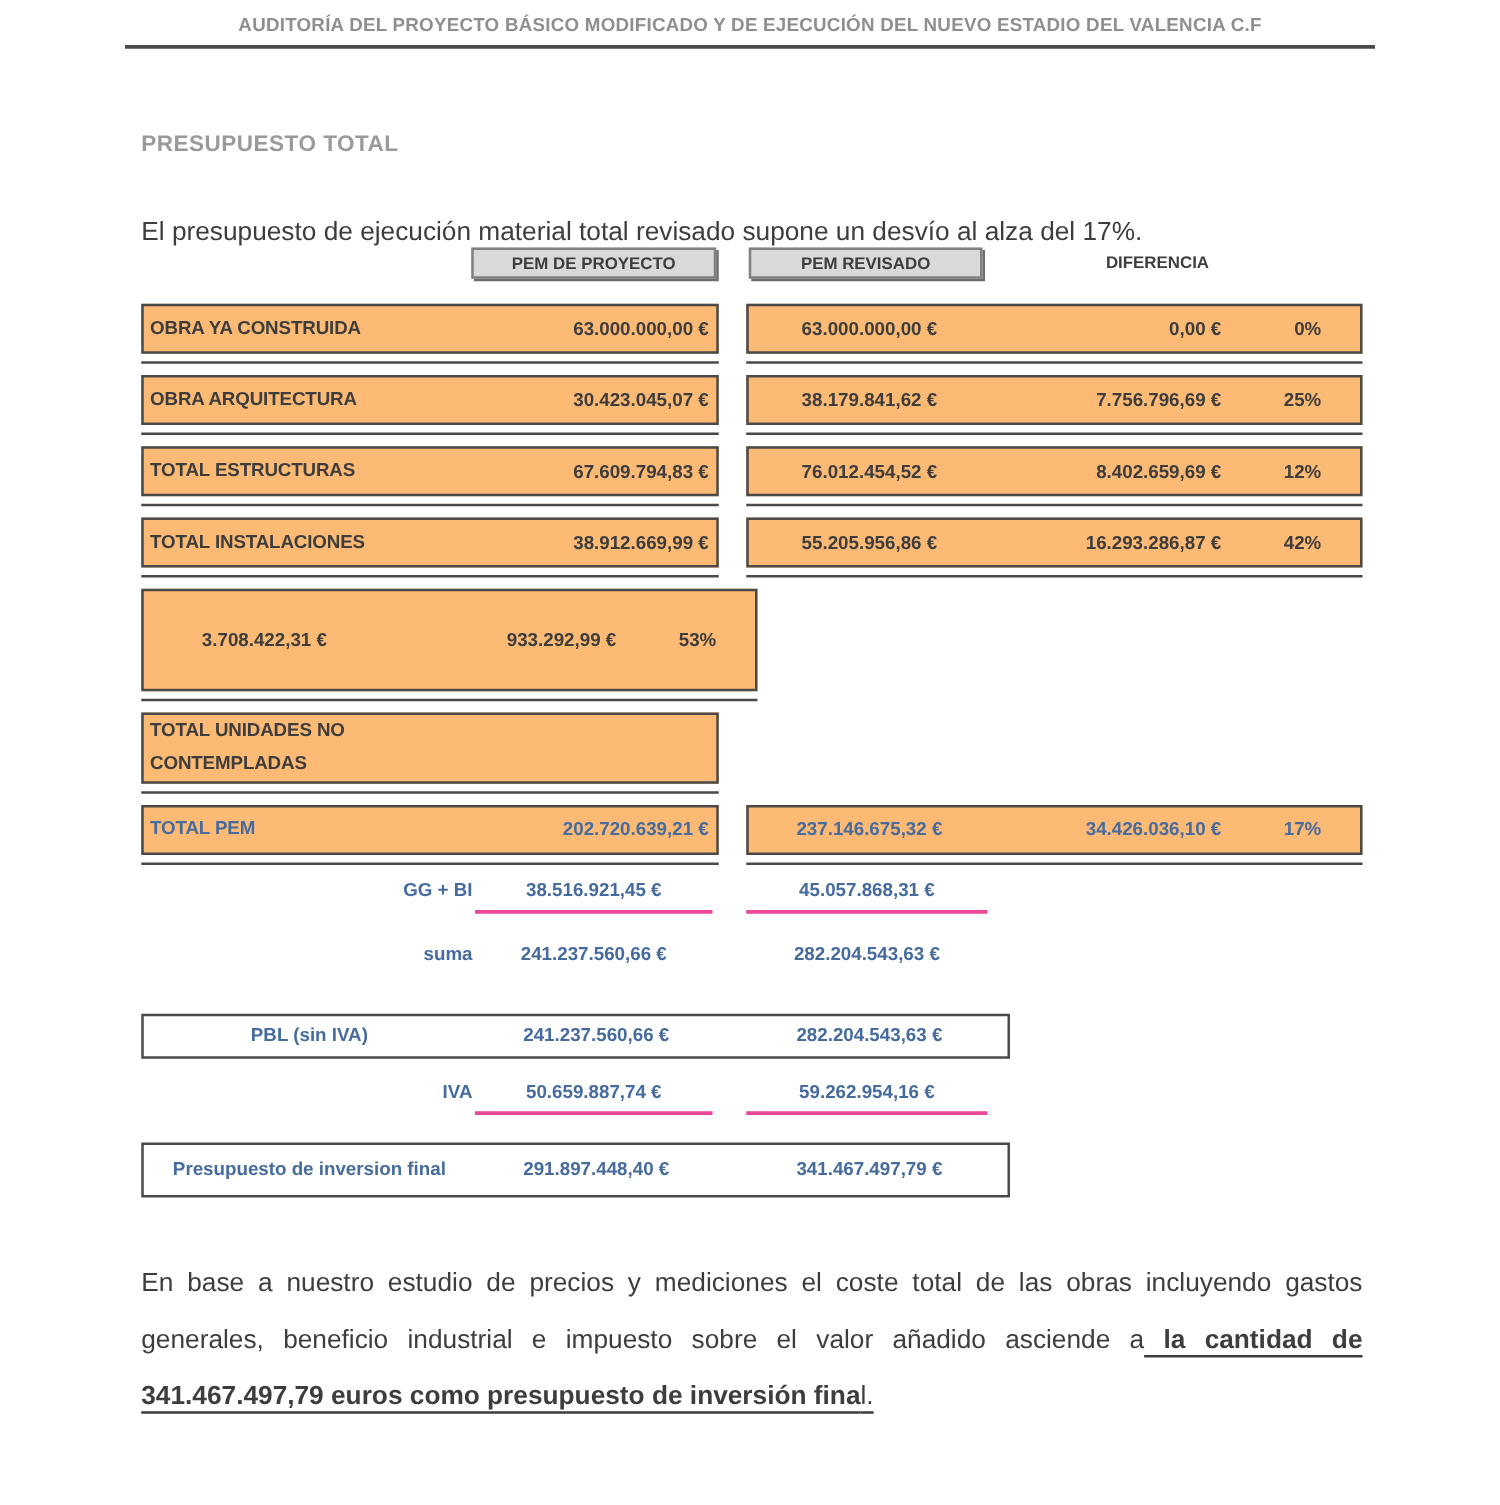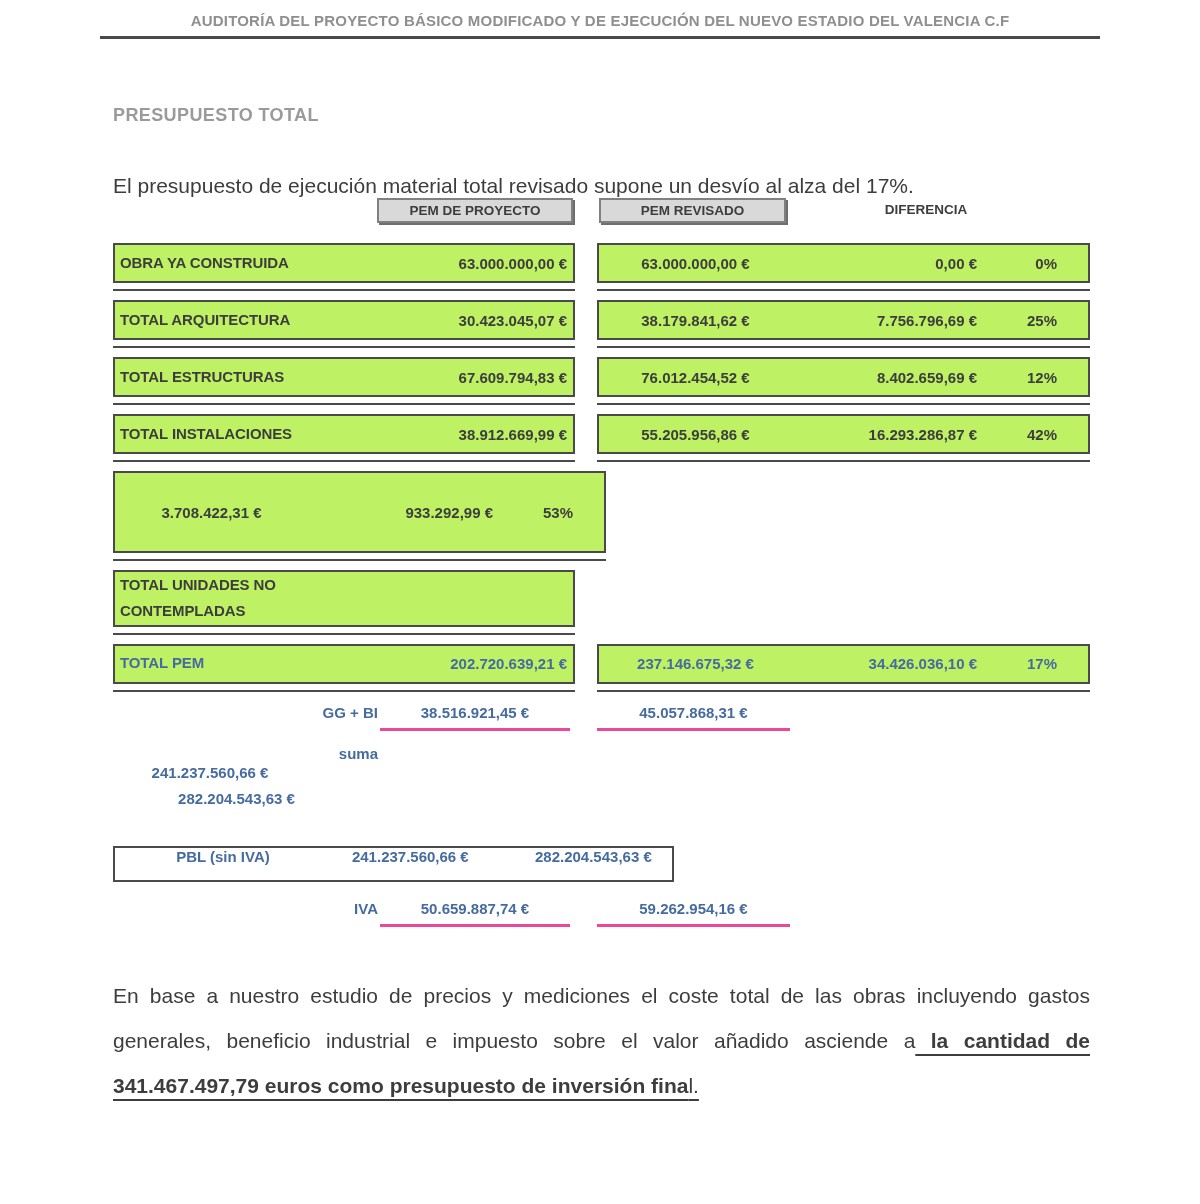--- a/index.html
+++ b/index.html
@@ -61,21 +61,21 @@
   }
 
   
   .rows { margin-top: 20px; }
   .row { display: flex; margin-bottom: 17px; }
   .tbox {
     position: relative;
     border: 2px solid #4a4a4a;
     display: flex; align-items: center;
     min-height: 40px;
-    background: #bef264;
+    background: #fdba74;
   }
   .tbox::after {
     content: "";
     position: absolute; left: -2px; right: -2px; bottom: -10px;
     border-top: 2px solid #4a4a4a;
   }
   .tbox.left  { width: 462px; margin-right: 22px; }
   .tbox.right { width: 493px; }
   .row.short .tbox { min-height: 30px; }
   .row.tall  .tbox { min-height: 82px; }
@@ -98,25 +98,25 @@
   .sumrow {
     display: flex; align-items: flex-start;
     color: var(--accent); font-weight: bold; font-size: 15px;
   }
   .sumlabel { width: 265px; text-align: right; padding-top: 2px; }
   .sv1 { width: 190px; margin-left: 2px;  text-align: center; padding: 2px 0 7px 0; }
   .sv2 { width: 193px; margin-left: 27px; text-align: center; padding: 2px 0 7px 0; }
   .sumrow.underlined .sv1, .sumrow.underlined .sv2 { border-bottom: 3px solid #ec4899; }
 
   #ggbi { margin-top: 18px; }
-  #suma { margin-top: 12px; flex-direction: column; }
+  #suma { margin-top: 22px; }
   .sumbox {
     margin-top: 32px;
-    width: 561px; border: 2px solid #4a4a4a;
-    display: flex; 
+    width: 695px; border: 2px solid #4a4a4a;
+    display: flex; align-items: center;
     color: var(--accent); font-weight: bold; font-size: 15px;
   }
   #pblbox { height: 36px; }
   .sumbox .sumlabel { text-align: center; padding-top: 0; }
   .sumbox .sv1, .sumbox .sv2 { padding: 0; }
   #iva { margin-top: 16px; }
   #finalbox { margin-top: 22px; height: 44px; }
 
   
   .closing {
@@ -168,21 +168,21 @@
           <span class="rv1">63.000.000,00 €</span>
         </div>
         <div class="tbox right">
           <span class="c1">63.000.000,00 €</span>
           <span class="c2">0,00 €</span>
           <span class="c3">0%</span>
         </div>
       </div>
         <div class="row">
         <div class="tbox left">
-          <span class="rlabel">TOTAL ARQUITECTURA</span>
+          <span class="rlabel">OBRA ARQUITECTURA</span>
           <span class="rv1">30.423.045,07 €</span>
         </div>
         <div class="tbox right">
           <span class="c1">38.179.841,62 €</span>
           <span class="c2">7.756.796,69 €</span>
           <span class="c3">25%</span>
         </div>
       </div>
         <div class="row">
         <div class="tbox left">
@@ -249,17 +249,22 @@
       <span class="sv1">241.237.560,66 €</span>
       <span class="sv2">282.204.543,63 €</span>
     </div>
 
     <div class="sumrow underlined" id="iva">
       <span class="sumlabel">IVA</span>
       <span class="sv1">50.659.887,74 €</span>
       <span class="sv2">59.262.954,16 €</span>
     </div>
 
+    <div class="sumbox" id="finalbox">
+      <span class="sumlabel">Presupuesto de inversion final</span>
+      <span class="sv1">291.897.448,40 €</span>
+      <span class="sv2">341.467.497,79 €</span>
+    </div>
 
     <p class="closing"><span>En base a nuestro estudio de precios y mediciones el coste total de las obras incluyendo gastos generales, beneficio industrial e impuesto sobre el valor añadido asciende a</span><span class="emph"> la cantidad de 341.467.497,79 euros como presupuesto de inversión fina</span><span class="tail">l.</span></p>
 
   </div>
 </div>
 
 </body></html>

